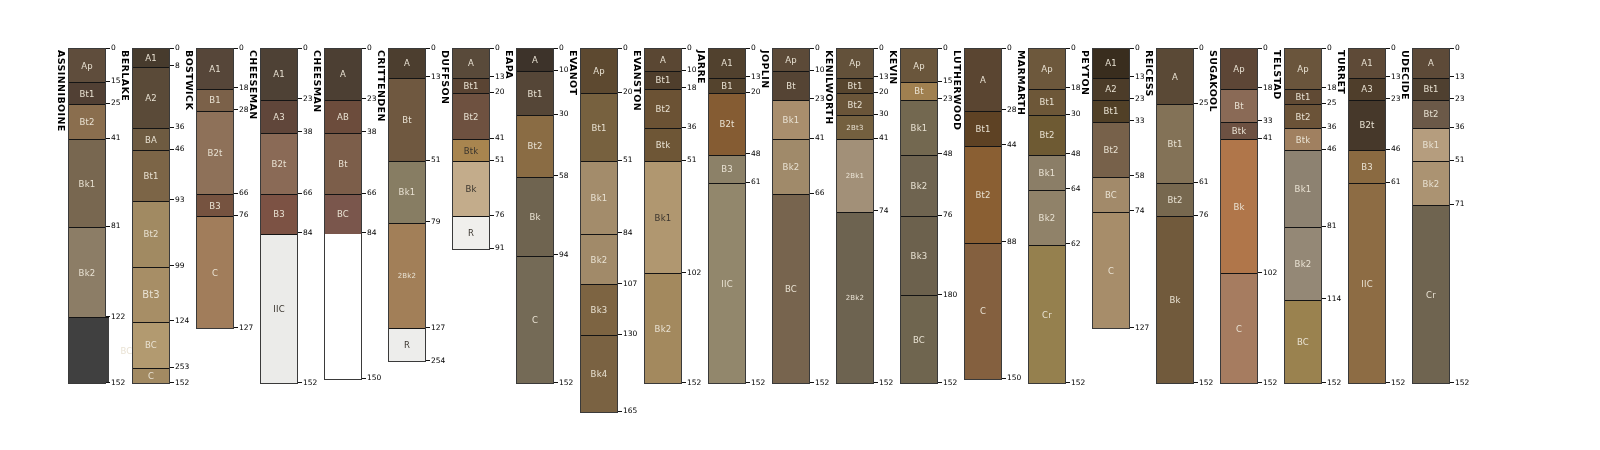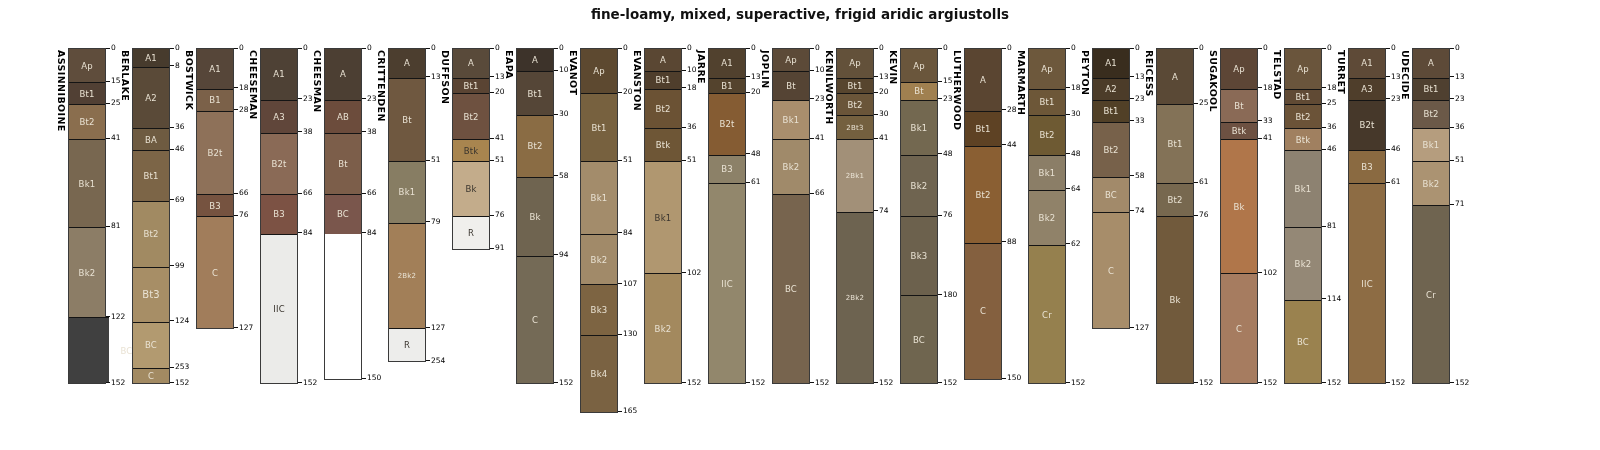--- a/index.html
+++ b/index.html
@@ -17,21 +17,20 @@
             line-height:1;letter-spacing:0.2px;}
   .ticks{width:15px;flex:none;position:relative;}
   .tick{position:absolute;left:0;transform:translateY(-50%);display:flex;align-items:center;height:8px;white-space:nowrap;}
   .tickline{width:4px;height:1px;background:#111;margin-right:1px;flex:none;}
   .ticknum{font-size:7.5px;color:#000;line-height:1;}
 </style>
 </head>
 <body>
 
 <div class="chart">
-  <div class="title">fine-loamy, mixed, superactive, frigid aridic argiustolls</div>
   <div class="row" id="columns">
       <div class="group">
         <div class="label-strip">
           <span class="name">ASSINNIBOINE</span>
         </div>
         <div class="bar" style="height: 334.4px;">
           <div class="hz" style="top: 0px; height: 33px; background: rgb(95, 77, 60);">
             <span class="hz-label" style="font-size: 8.5px; color: rgb(233, 226, 211);">Ap</span>
           </div>
           <div class="hz" style="top: 33px; height: 22px; background: rgb(81, 64, 52); border-top: 1.5px solid rgb(20, 20, 20);">
@@ -123,21 +122,21 @@
           <div class="tick" style="top: 79.2px;">
             <span class="tickline"></span>
             <span class="ticknum">36</span>
           </div>
           <div class="tick" style="top: 101.2px;">
             <span class="tickline"></span>
             <span class="ticknum">46</span>
           </div>
           <div class="tick" style="top: 151.8px;">
             <span class="tickline"></span>
-            <span class="ticknum">69</span>
+            <span class="ticknum">93</span>
           </div>
           <div class="tick" style="top: 217.8px;">
             <span class="tickline"></span>
             <span class="ticknum">99</span>
           </div>
           <div class="tick" style="top: 272.8px;">
             <span class="tickline"></span>
             <span class="ticknum">124</span>
           </div>
           <div class="tick" style="top: 319px;">

